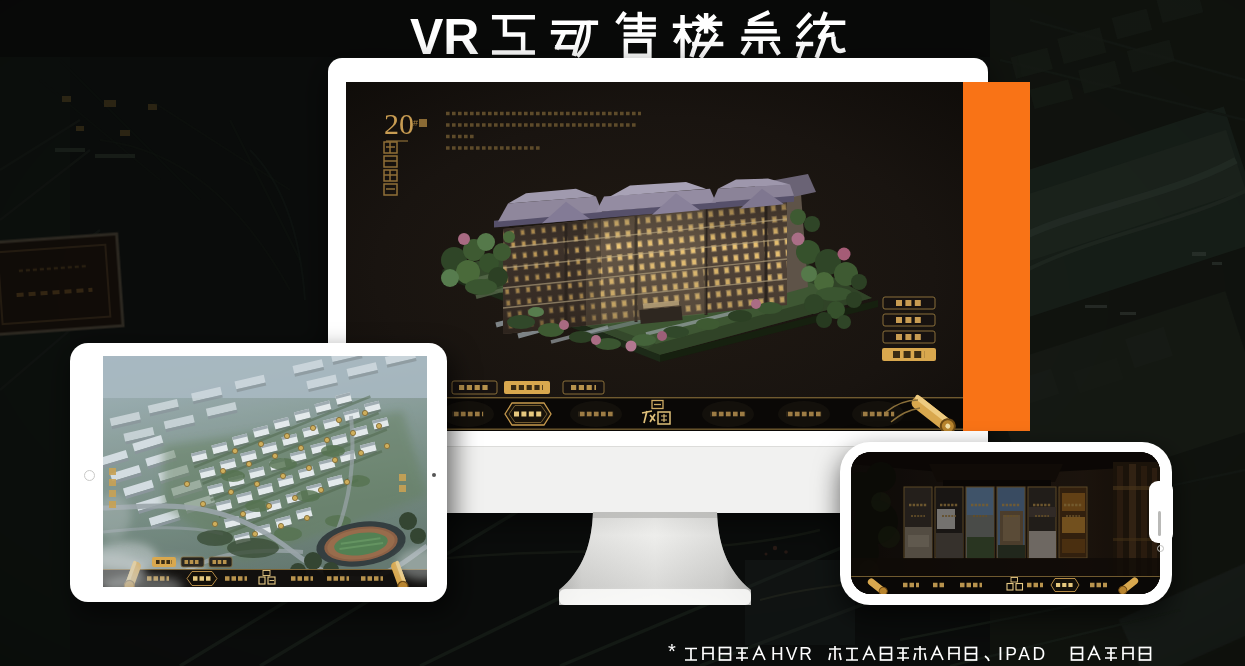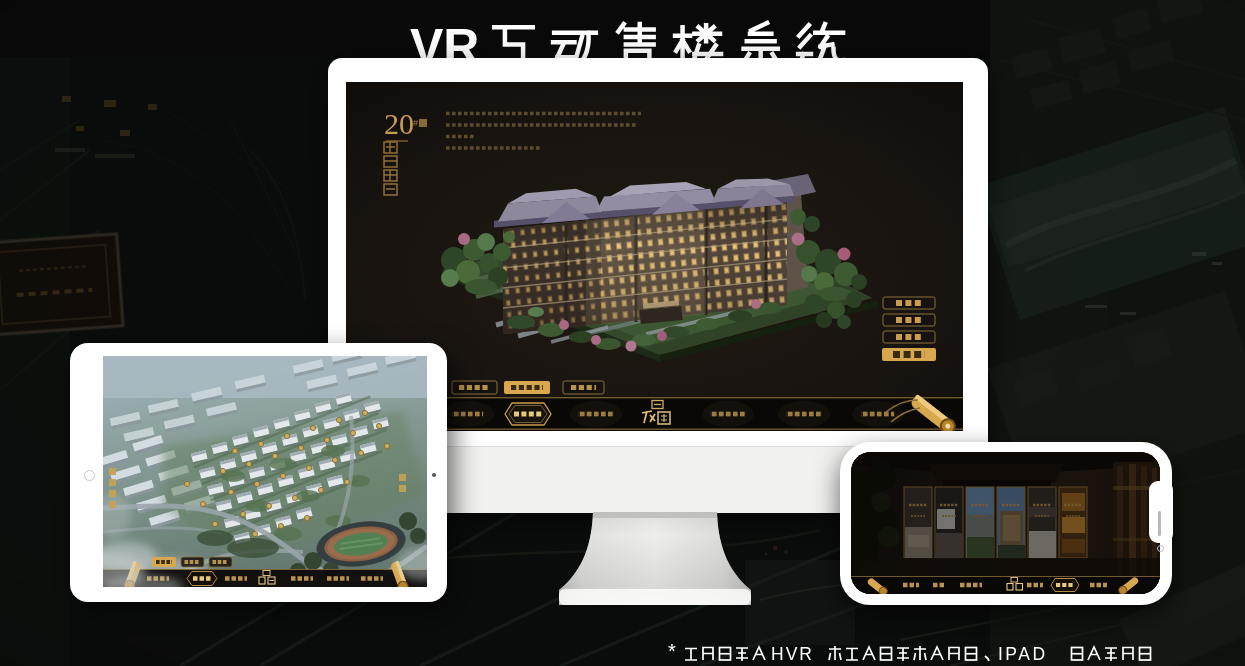--- a/index.html
+++ b/index.html
@@ -89,21 +89,21 @@
     <path d="M900,640 L1100,600 M950,666 L1180,610" stroke="#161c16" stroke-width="2.5" fill="none"></path>
   </g>
   <radialGradient id="vig" cx="0.5" cy="0.45" r="0.85">
     <stop offset="0" stop-color="#000" stop-opacity="0"></stop>
     <stop offset="0.75" stop-color="#000" stop-opacity="0.08"></stop>
     <stop offset="1" stop-color="#000" stop-opacity="0.28"></stop>
   </radialGradient>
   <rect width="1245" height="666" fill="url(#vig)"></rect>
 </svg>
 
-<div class="abs" style="left:405px;top:14px;width:450px;height:57px;">
+<div class="abs" style="left:405px;top:4px;width:450px;height:57px;">
   <svg width="450" height="57" viewBox="0 0 450 57">
     <text x="5" y="50" font-size="50" font-weight="bold" fill="#fff" font-family="Liberation Sans,sans-serif">VR</text>
     <g stroke="#fff" stroke-width="4.2" fill="none" stroke-linecap="square">
 
       <g transform="translate(86,9) scale(1.07)">
         <path d="M3,4 H39 M3,37 H39 M13,4 V20 M13,20 H30 M30,20 V37"></path>
       </g>
 
       <g transform="translate(147,9) scale(1.07)">
         <path d="M2,9 H19 M1,18 H21 M11,19 L5,32 M5,32 H19 M23,9 H41 M34,9 C35,21 32,32 25,39 M28,13 L21,38"></path>
@@ -146,21 +146,21 @@
       <stop offset="0.8" stop-color="#c4c4c2"></stop>
         <stop offset="1" stop-color="#dddddb"></stop>
     </linearGradient>
   </defs>
   <path d="M53,0 C52,30 44,58 19,78 L19,93 L211,93 L211,78 C186,58 178,30 177,0 Z" fill="url(#standg)"></path>
   <path d="M53,0 C52,30 44,58 19,78 L19,93 L211,93 L211,78 C186,58 178,30 177,0 Z" fill="url(#standv)" opacity="0.55"></path>
   <rect x="19" y="77" width="192" height="16" rx="6" fill="#fbfbfa" opacity="0.85"></rect>
   <rect x="53" y="0" width="124" height="6" fill="#b9b9b7" opacity="0.8"></rect>
 </svg>
 
-<div class="abs" style="left:346px;top:82px;width:617px;height:349px;background:#22c55e;overflow:hidden;">
+<div class="abs" style="left:346px;top:82px;width:684px;height:349px;background:#f97316;overflow:hidden;">
   <svg width="617" height="349" viewBox="0 0 617 349">
     <defs>
       <radialGradient id="scrbg" cx="0.5" cy="0.55" r="0.75">
         <stop offset="0" stop-color="#211a13"></stop>
           <stop offset="0.6" stop-color="#191410"></stop>
           <stop offset="1" stop-color="#0f0c09"></stop>
       </radialGradient>
     </defs>
     <rect width="617" height="349" fill="url(#scrbg)"></rect>
 

